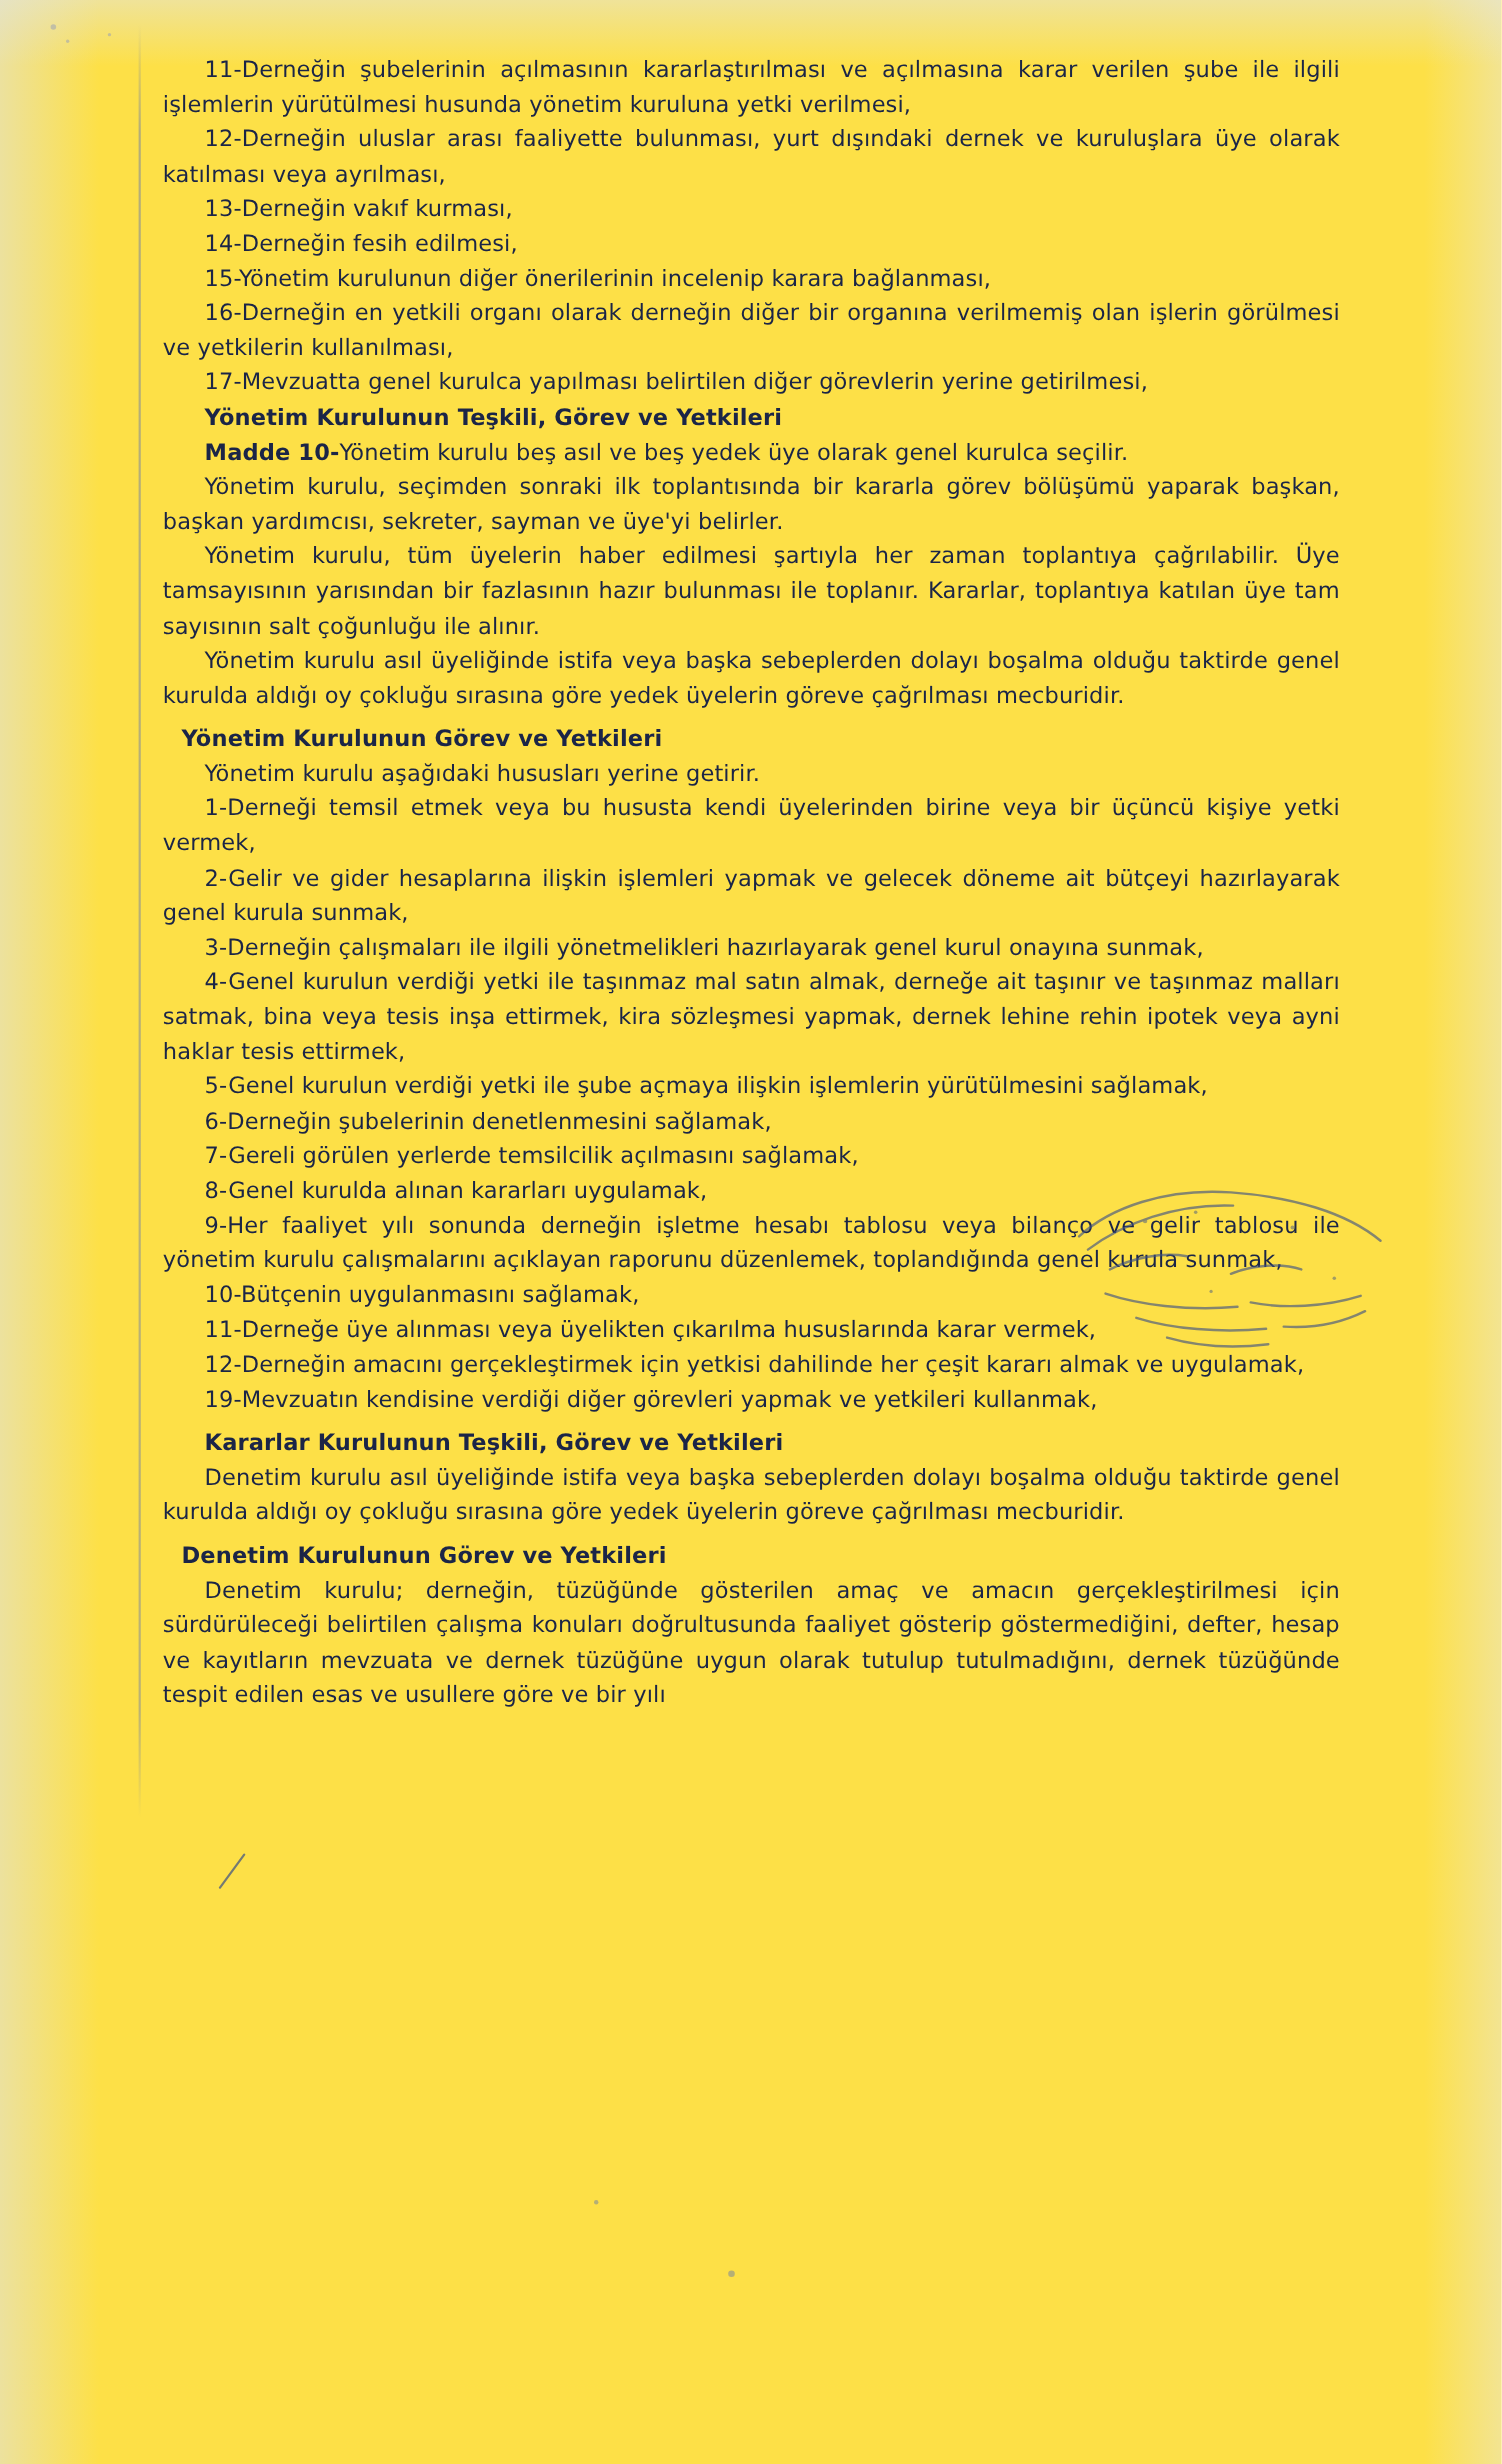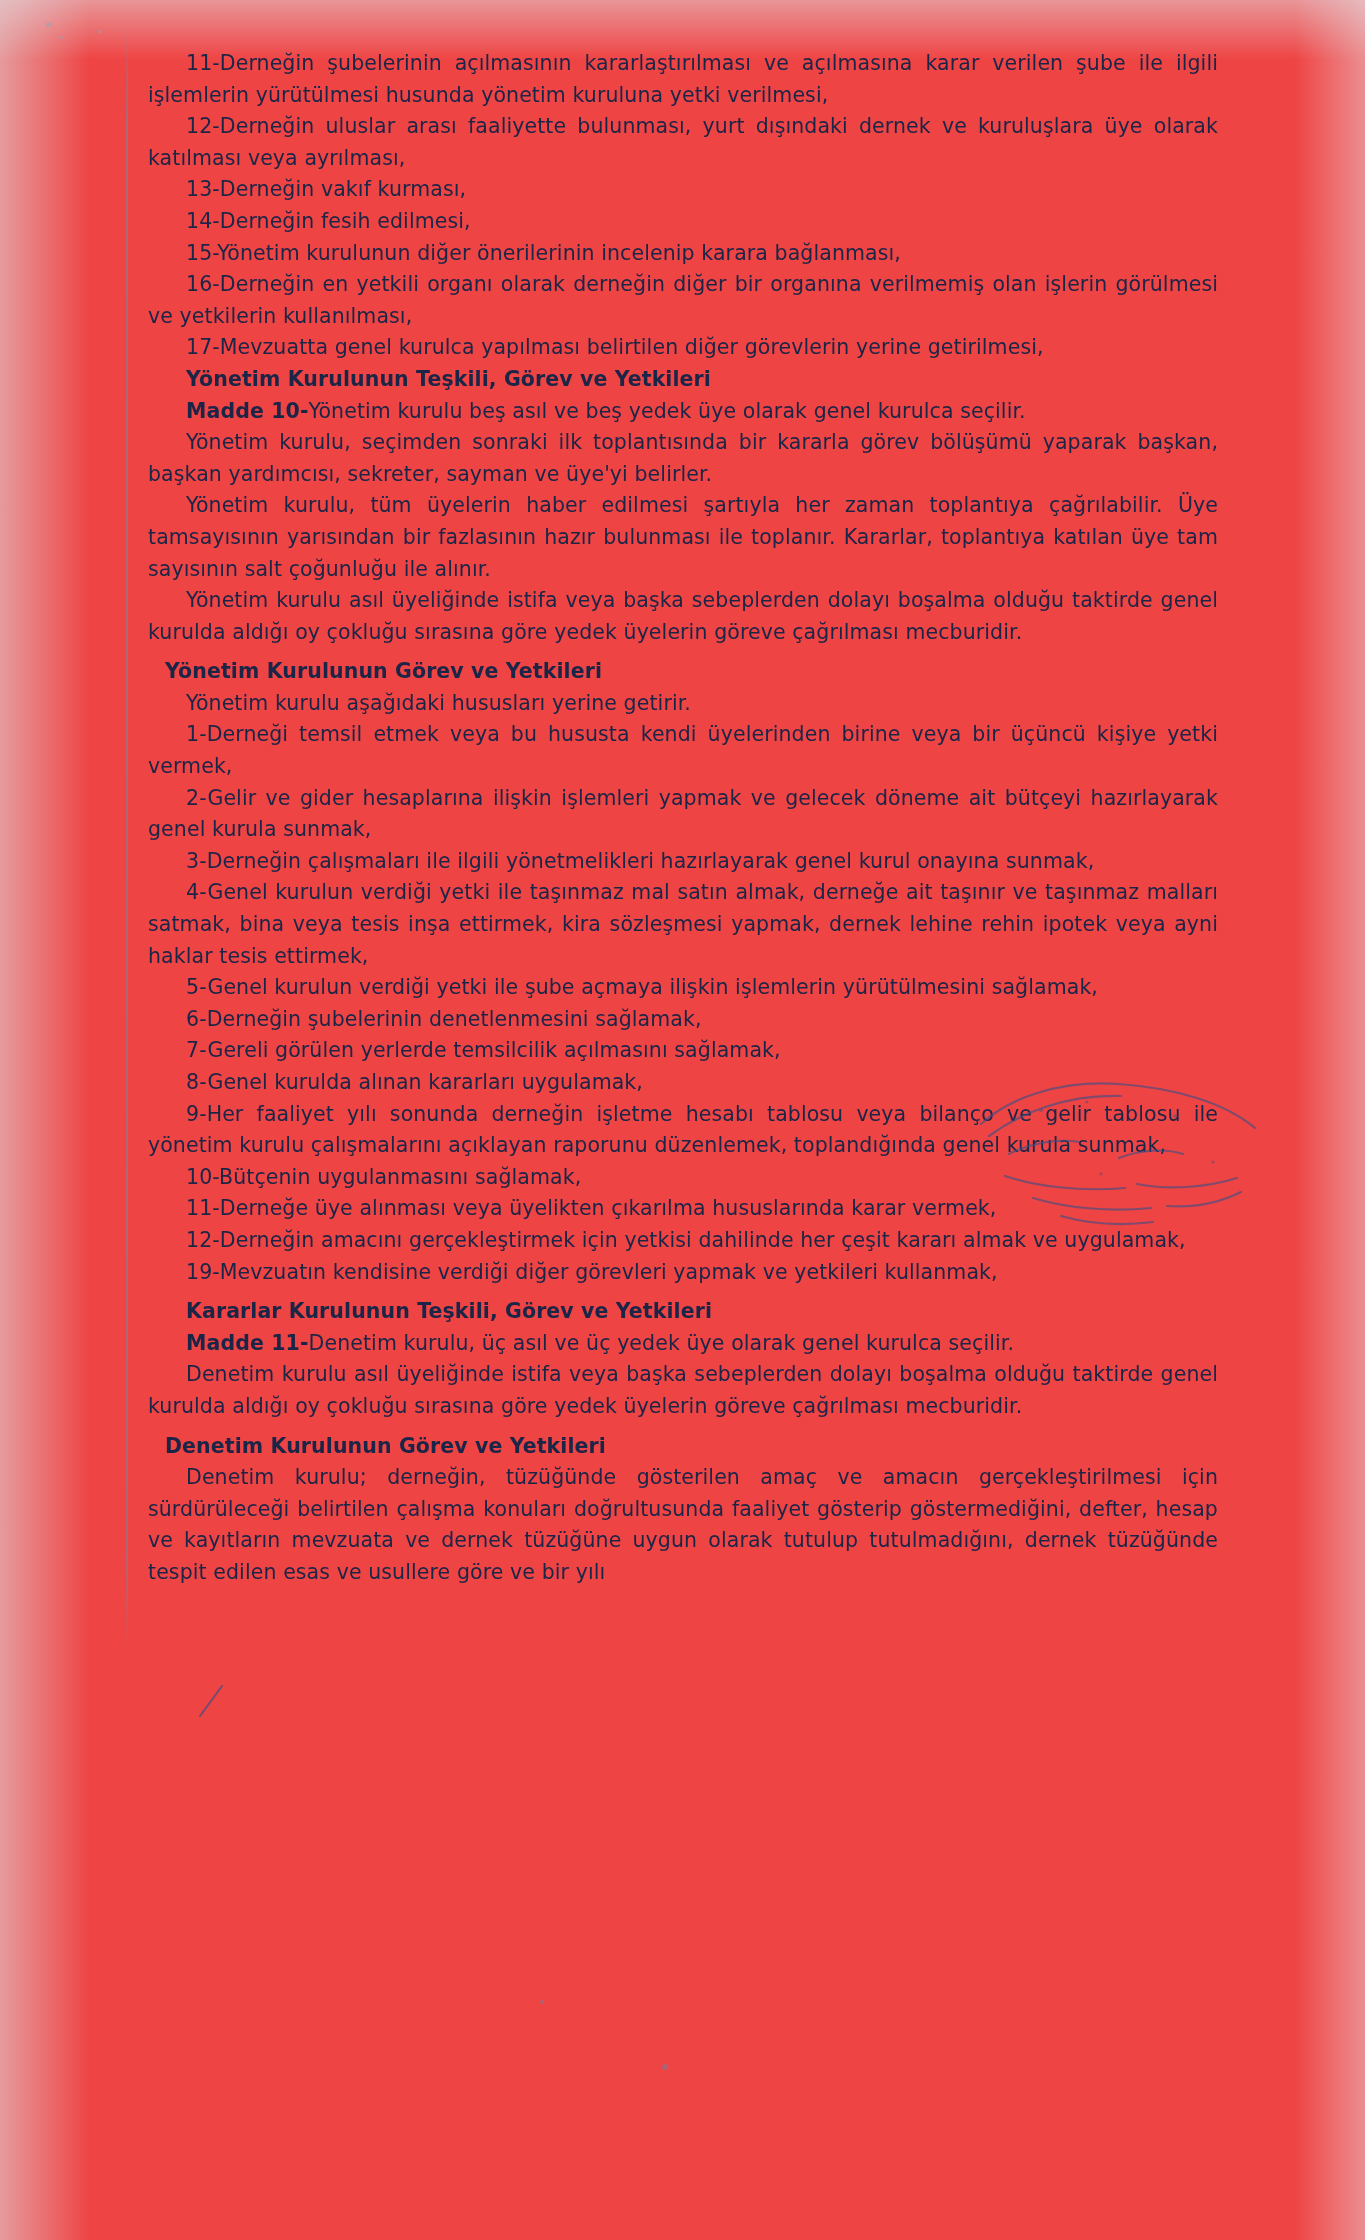--- a/index.html
+++ b/index.html
@@ -10,21 +10,21 @@
   body {
     width: 1365px;
     height: 2240px;
     position: relative;
     font-family: "DejaVu Sans", sans-serif;
     color: #1c2540;
   }
   .page {
     position: absolute;
     inset: 0;
-    background: #ef4444;
+    background: #fde047;
     overflow: hidden;
   }
   
   .paper-tone {
     position: absolute;
     inset: 0;
     background:
       linear-gradient(to right, rgba(222,226,230,0.55) 0px, rgba(255,255,255,0) 90px),
       linear-gradient(to bottom, rgba(226,230,235,0.5) 0px, rgba(255,255,255,0) 60px),
       linear-gradient(to left, rgba(230,233,238,0.45) 0px, rgba(255,255,255,0) 70px);
@@ -146,21 +146,20 @@
     <p class="indent">8-Genel kurulda alınan kararları uygulamak,</p>
     <p class="indent">9-Her faaliyet yılı sonunda derneğin işletme hesabı tablosu veya bilanço ve gelir tablosu ile yönetim kurulu çalışmalarını açıklayan raporunu düzenlemek, toplandığında genel kurula sunmak,</p>
     <p class="indent">10-Bütçenin uygulanmasını sağlamak,</p>
     <p class="indent">11-Derneğe üye alınması veya üyelikten çıkarılma hususlarında karar vermek,</p>
     <p class="indent">12-Derneğin amacını gerçekleştirmek için yetkisi dahilinde her çeşit kararı almak ve uygulamak,</p>
     <p class="indent">19-Mevzuatın kendisine verdiği diğer görevleri  yapmak ve yetkileri kullanmak,</p>
 
     <div class="block-gap"></div>
 
     <p class="heading">Kararlar Kurulunun Teşkili, Görev ve Yetkileri</p>
-    <p class="heading" style="font-weight:normal;"><span class="b">Madde 11-</span><span>Denetim kurulu, üç asıl ve üç yedek  üye olarak genel kurulca seçilir.</span></p>
     <p class="indent">Denetim kurulu asıl üyeliğinde istifa veya başka sebeplerden dolayı boşalma olduğu taktirde genel kurulda aldığı oy çokluğu sırasına göre yedek üyelerin göreve çağrılması mecburidir.</p>
 
     <div class="block-gap"></div>
 
     <p class="heading-italic">Denetim Kurulunun Görev ve Yetkileri</p>
     <p class="indent">Denetim kurulu; derneğin, tüzüğünde gösterilen amaç ve amacın gerçekleştirilmesi için sürdürüleceği belirtilen çalışma konuları doğrultusunda faaliyet gösterip göstermediğini, defter, hesap ve kayıtların mevzuata ve dernek tüzüğüne uygun olarak tutulup tutulmadığını, dernek tüzüğünde tespit edilen esas ve usullere göre ve bir yılı</p>
 
   </div>
 
   <div class="scribble">

